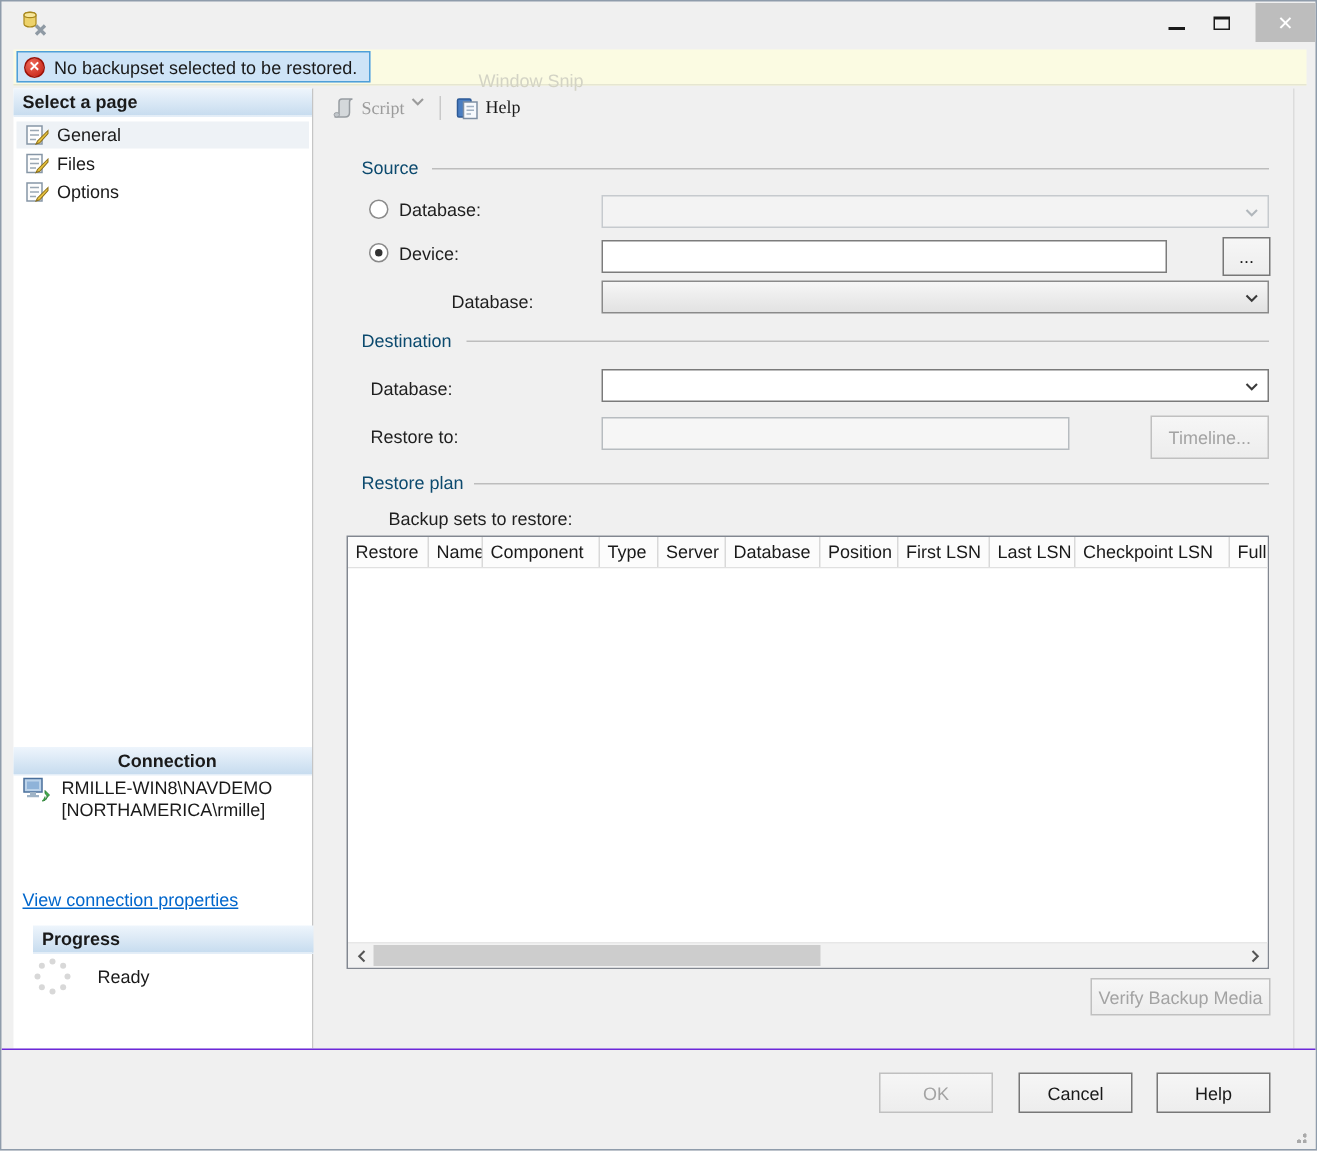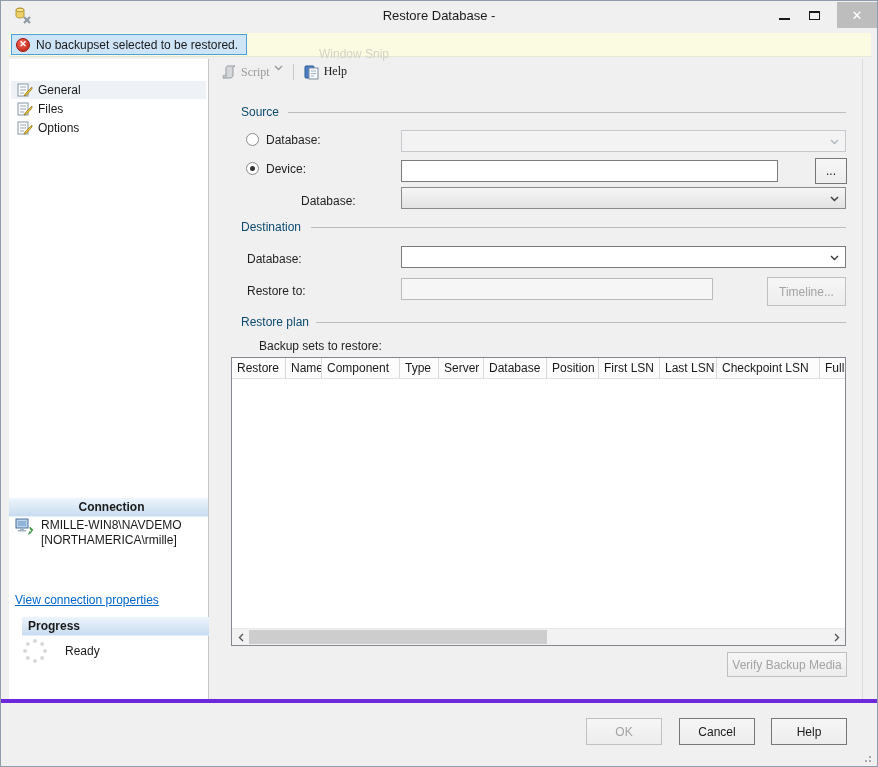--- a/index.html
+++ b/index.html
@@ -108,57 +108,57 @@
   .c0{width:54px}.c1{width:36px}.c2{width:78px}.c3{width:39px}.c4{width:45px}
   .c5{width:63px}.c6{width:52px}.c7{width:61px}.c8{width:57px}.c9{width:103px}.c10{width:40px; border-right:none;}
   .grid-body { position:absolute; left:0; top:21px; right:0; bottom:17px; background:#fff; }
   .hscroll { position:absolute; left:0; bottom:0; width:100%; height:17px; background:#f2f2f2; border-top:1px solid #e7e7e7; }
   .hs-arrow { position:absolute; top:0; width:17px; height:16px; display:flex; align-items:center; justify-content:center; }
   .hs-thumb { position:absolute; left:17px; top:1px; width:298px; height:14px; background:#cdcdcd; }
 
   .chev-svg { display:block; }
 
   
-  .footer { position:absolute; left:0; top:698px; width:878px; height:69px; background:#f0f0f0; border-top:4px solid #6d28d9; }
+  .footer { position:absolute; left:0; top:698px; width:878px; height:69px; background:#f0f0f0; border-top:1px solid #6d28d9; }
   .grip { position:absolute; right:8px; bottom:6px; width:10px; height:10px;
           background:
             radial-gradient(circle at 9px 9px, #a9a9a9 1.3px, transparent 1.5px),
             radial-gradient(circle at 9px 5px, #a9a9a9 1.3px, transparent 1.5px),
             radial-gradient(circle at 5px 9px, #a9a9a9 1.3px, transparent 1.5px); }
 </style>
 </head>
 <body>
 
 <div id="window">
 
   <div class="titlebar">
     <svg class="title-icon" viewBox="0 0 20 20">
       <path d="M3 4 C3 2.9 5 2 7 2 C9 2 11 2.9 11 4 L11 10 C11 11.1 9 12 7 12 C5 12 3 11.1 3 10 Z" fill="#edd26a" stroke="#a8871c" stroke-width="0.8"></path>
       <ellipse cx="7" cy="4" rx="4" ry="1.8" fill="#f7e69a" stroke="#a8871c" stroke-width="0.8"></ellipse>
       <path d="M11 11 L17 17 M17 11 L11 17" stroke="#8f9aa4" stroke-width="2.2" fill="none"></path>
     </svg>
-    <div class="title-text">Restore Database -</div>
     <div class="win-btn btn-min">
         <div class="glyph-min"></div>
       </div>
     <div class="win-btn btn-max">
         <div class="glyph-max"></div>
       </div>
     <div class="win-btn btn-close">✕</div>
   </div>
 
   <div class="banner">
     <div class="banner-msg">
       <span class="err-icon">✕</span>
       <span>No backupset selected to be restored.</span>
     </div>
   </div>
   <div class="watermark">Window Snip</div>
 
   <div class="sidebar">
+    <div class="panel-header">Select a page</div>
 
     <div class="page-list">
       <div class="page-item selected">
         <svg width="16" height="15" viewBox="0 0 16 15">
           <rect x="1" y="1" width="10" height="12" fill="#fdfdfd" stroke="#8696a6"></rect>
           <line x1="3" y1="4" x2="9" y2="4" stroke="#9aa7b3"></line>
             <line x1="3" y1="7" x2="9" y2="7" stroke="#9aa7b3"></line>
             <line x1="3" y1="10" x2="7" y2="10" stroke="#9aa7b3"></line>
           <path d="M15 4 L8 11 L7 13 L9.5 12.2 L15 6 Z" fill="#e8c33c" stroke="#8d701a" stroke-width="0.7"></path>
         </svg>

